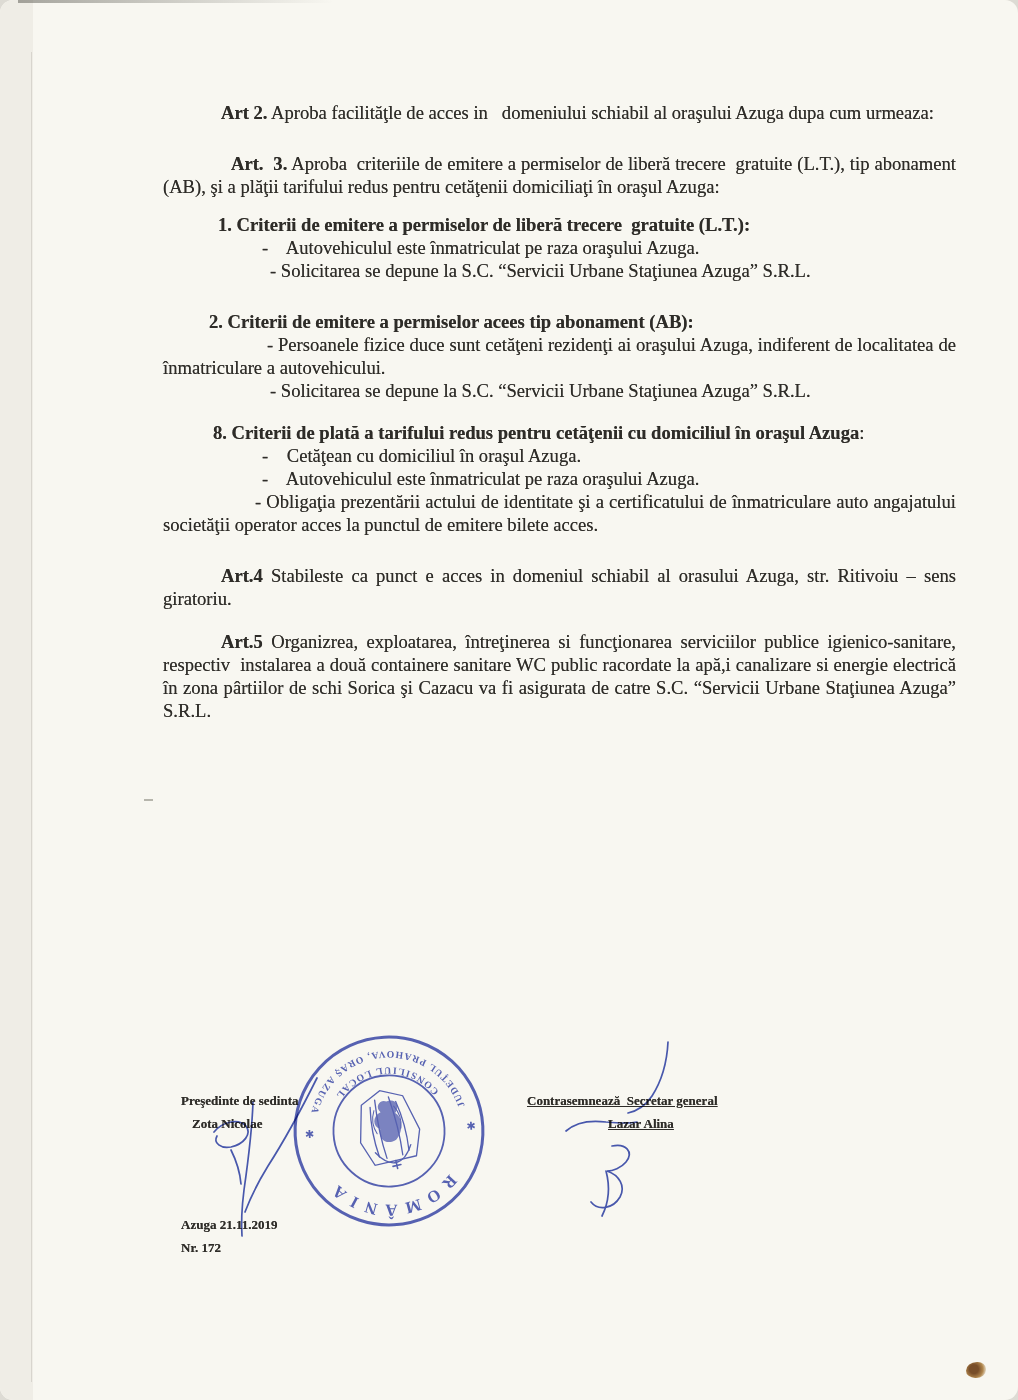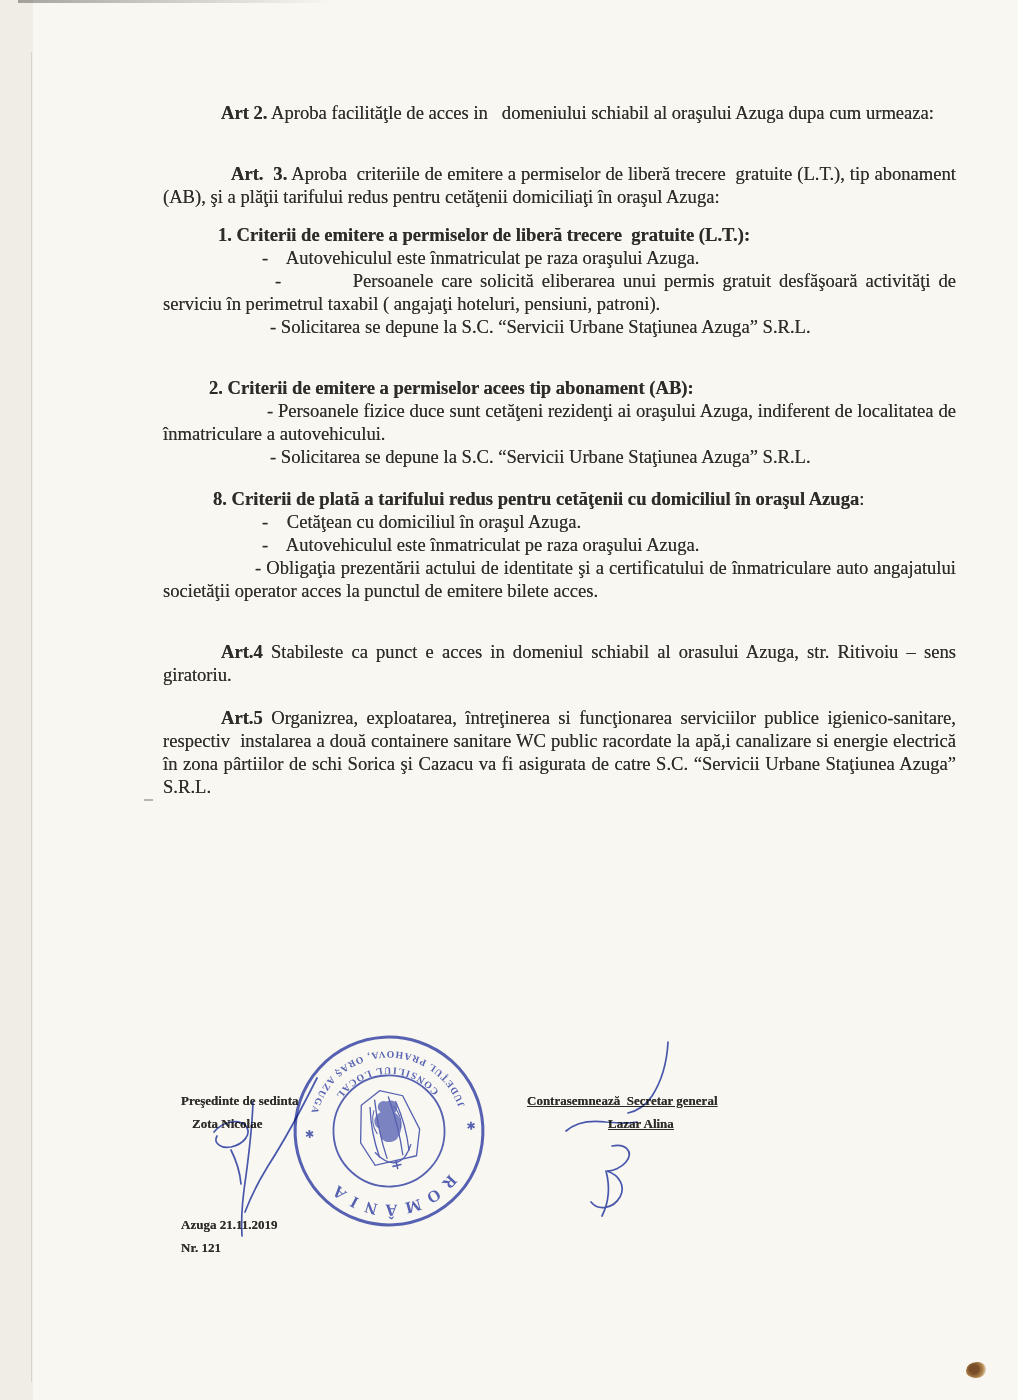--- a/index.html
+++ b/index.html
@@ -1,30 +1,30 @@
 <!DOCTYPE html>
 <html><head>
 <meta charset="utf-8">
 <style>
   html,body{margin:0;padding:0;background:#dddbd4;}
   .page{position:relative;width:1018px;height:1400px;margin:0 auto;background:#f8f7f1;
-        overflow:hidden;font-family:"Liberation Serif",serif;color:#2e2c28;}
+        overflow:hidden;font-family:"Liberation Serif",serif;color:#2e2c28;border-radius:13px;}
   .left-strip{position:absolute;left:0;top:0;width:33px;height:100%;background:#efede6;}
   .left-line{position:absolute;left:31px;top:52px;width:1px;height:1330px;background:rgba(110,108,98,.18);}
   .top-smudge{position:absolute;left:18px;top:0;width:420px;height:3px;
               background:linear-gradient(90deg,#63625a,rgba(99,98,90,0) 75%);opacity:.55;}
   .stray-dash{position:absolute;left:144px;top:799px;width:9px;height:2px;background:#8a887f;opacity:.6;}
   .blob{position:absolute;left:966px;top:1362px;width:20px;height:16px;border-radius:60% 45% 55% 50%;
         background:radial-gradient(circle at 40% 45%,#6b3c14 0 30%,#a97b3d 60%,rgba(210,190,150,.25) 85%,transparent);
         filter:blur(.4px);opacity:.9;}
   .textcol{position:absolute;left:163px;top:101px;width:793px;font-size:18.6px;line-height:23px;
            text-align:justify;}
   .para{margin:0;text-shadow:0 0 .4px rgba(46,44,40,.7);}
   .para b{font-weight:bold;}
-  .mt22{margin-top:38px}.mt21{margin-top:21px}.mt20{margin-top:20px}.mt19{margin-top:19px}.mt15{margin-top:15px}
+  .mt22{margin-top:28px}.mt21{margin-top:21px}.mt20{margin-top:20px}.mt19{margin-top:19px}.mt15{margin-top:15px}
   .sig{position:absolute;font-size:13px;line-height:23px;font-weight:bold;text-shadow:0 0 .4px rgba(46,44,40,.7);}
   .sig-left{left:181px;top:1089px;}
   .sig-left .name{margin-left:11px;}
   .sig-right{left:527px;top:1089px;text-decoration:underline;}
   .sig-right .name{margin-left:81px;}
   .date-block{left:181px;top:1213px;}
   .stamp{position:absolute;left:288px;top:1030px;width:202px;height:202px;
          mix-blend-mode:multiply;opacity:.92;}
   .ink-overlay{position:absolute;left:0;top:0;width:1018px;height:1400px;
                mix-blend-mode:multiply;pointer-events:none;}
@@ -38,21 +38,20 @@
   <div class="left-line"></div>
   <div class="top-smudge"></div>
   <div class="stray-dash"></div>
   <div class="blob"></div>
 
   <div class="textcol">
     <p class="para" style="text-indent:58px"><b>Art 2.</b><span> Aproba facilităţle de acces in&nbsp;&nbsp; domeniului schiabil al oraşului Azuga dupa cum urmeaza:</span></p>
     <p class="para mt22" style="text-indent:68px"><b>Art.&nbsp; 3.</b><span> Aproba &nbsp;criteriile de emitere a permiselor de liberă trecere&nbsp; gratuite (L.T.), tip abonament (AB), şi a plăţii tarifului redus pentru cetăţenii domiciliaţi în oraşul Azuga:</span></p>
     <p class="para mt15" style="text-indent:55px"><b>1. Criterii de emitere a permiselor de liberă trecere&nbsp; gratuite (L.T.):</b><span></span></p>
     <p class="para" style="text-indent:99px"><b></b><span>-&nbsp;&nbsp;&nbsp; Autovehiculul este înmatriculat pe raza oraşului Azuga.</span></p>
-    <p class="para" style="text-indent:112px"><b></b><span>-&nbsp;&nbsp;&nbsp;&nbsp;&nbsp;&nbsp;&nbsp;&nbsp; Persoanele care solicită eliberarea unui permis gratuit desfăşoară activităţi de serviciu în perimetrul taxabil ( angajaţi hoteluri, pensiuni, patroni).</span></p>
     <p class="para" style="text-indent:107px"><b></b><span>- Solicitarea se depune la S.C. “Servicii Urbane Staţiunea Azuga” S.R.L.</span></p>
     <p class="para mt22" style="text-indent:46px"><b>2. Criterii de emitere a permiselor acees tip abonament (AB):</b><span></span></p>
     <p class="para" style="text-indent:104px"><b></b><span>- Persoanele fizice duce sunt cetăţeni rezidenţi ai oraşului Azuga, indiferent de localitatea de înmatriculare a autovehicului.</span></p>
     <p class="para" style="text-indent:107px"><b></b><span>- Solicitarea se depune la S.C. “Servicii Urbane Staţiunea Azuga” S.R.L.</span></p>
     <p class="para mt19" style="text-indent:50px"><b>8. Criterii de plată a tarifului redus pentru cetăţenii cu domiciliul în oraşul Azuga</b><span>:</span></p>
     <p class="para" style="text-indent:99px"><b></b><span>-&nbsp;&nbsp;&nbsp; Cetăţean cu domiciliul în oraşul Azuga.</span></p>
     <p class="para" style="text-indent:99px"><b></b><span>-&nbsp;&nbsp;&nbsp; Autovehiculul este înmatriculat pe raza oraşului Azuga.</span></p>
     <p class="para" style="text-indent:92px"><b></b><span>- Obligaţia prezentării actului de identitate şi a certificatului de înmatriculare auto angajatului societăţii operator acces la punctul de emitere bilete acces.</span></p>
     <p class="para mt22" style="text-indent:58px"><b>Art.4</b><span> Stabileste ca punct e acces in domeniul schiabil al orasului Azuga, str. Ritivoiu – sens giratoriu.</span></p>
     <p class="para mt20" style="text-indent:58px"><b>Art.5</b><span> Organizrea, exploatarea, întreţinerea si funcţionarea serviciilor publice igienico-sanitare, respectiv&nbsp; instalarea a două containere sanitare WC public racordate la apă,i canalizare si energie electrică în zona pârtiilor de schi Sorica şi Cazacu va fi asigurata de catre S.C. “Servicii Urbane Staţiunea Azuga” S.R.L.</span></p>
@@ -63,21 +62,21 @@
     <div class="name">Zota Nicolae</div>
   </div>
 
   <div class="sig sig-right">
     <div>Contrasemnează&nbsp; Secretar general</div>
     <div class="name">Lazar Alina</div>
   </div>
 
   <div class="sig date-block">
     <div>Azuga 21.11.2019</div>
-    <div>Nr. 121</div>
+    <div>Nr. 172</div>
   </div>
 
   <svg class="stamp" viewBox="0 0 200 200" aria-hidden="true">
     <g transform="rotate(177 100 100)" stroke="#4a57b6" fill="none" stroke-linecap="round">
       <circle cx="100" cy="100" r="93" stroke-width="3"></circle>
       <circle cx="100" cy="100" r="55" stroke-width="1.8"></circle>
       <path id="arcTop" d="M 27,100 A 73,73 0 0 1 173,100" stroke="none"></path>
       <path id="arcBotOuter" d="M 21.3,106.9 A 79,79 0 0 0 178.7,106.9" stroke="none"></path>
       <path id="arcBotInner" d="M 40.8,121.5 A 63,63 0 0 0 159.2,121.5" stroke="none"></path>
       <text font-size="16.5" font-weight="bold" fill="#4a57b6" stroke="none" letter-spacing="7"><textPath href="#arcTop" startOffset="50%" text-anchor="middle">ROMÂNIA</textPath></text>

